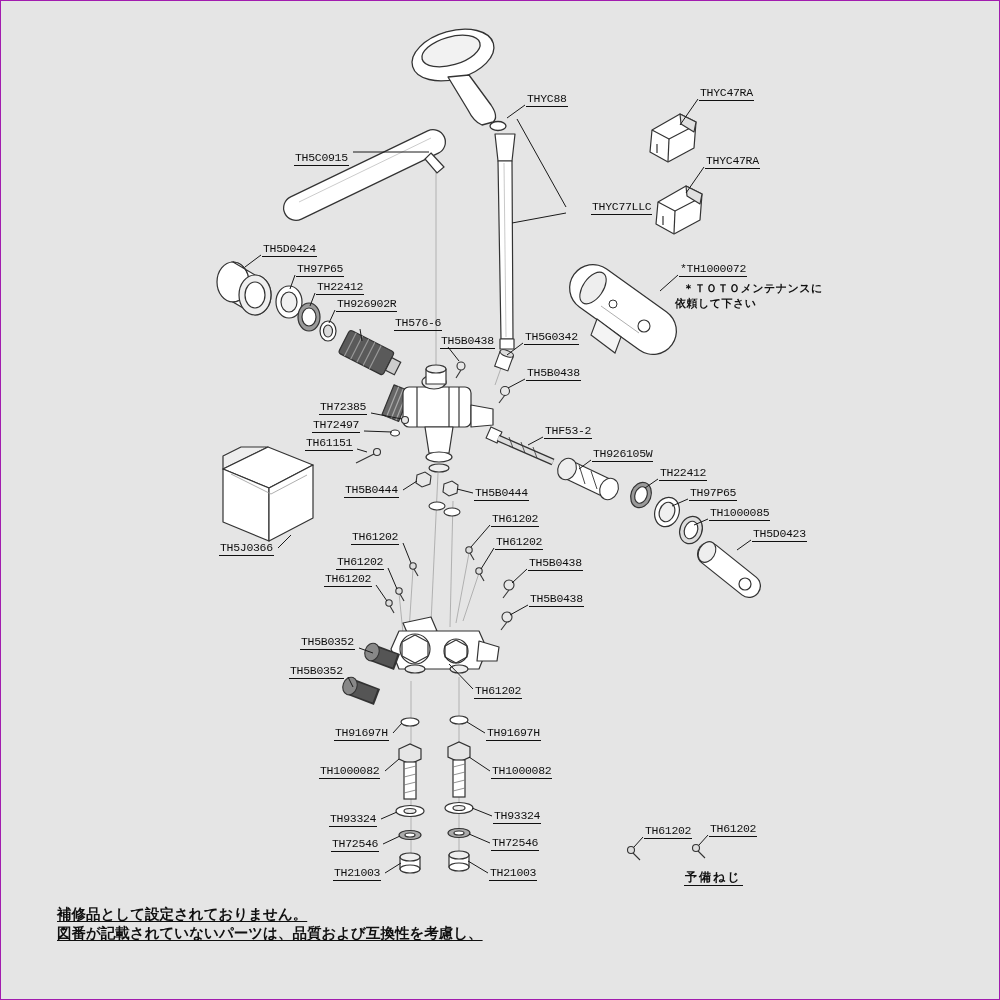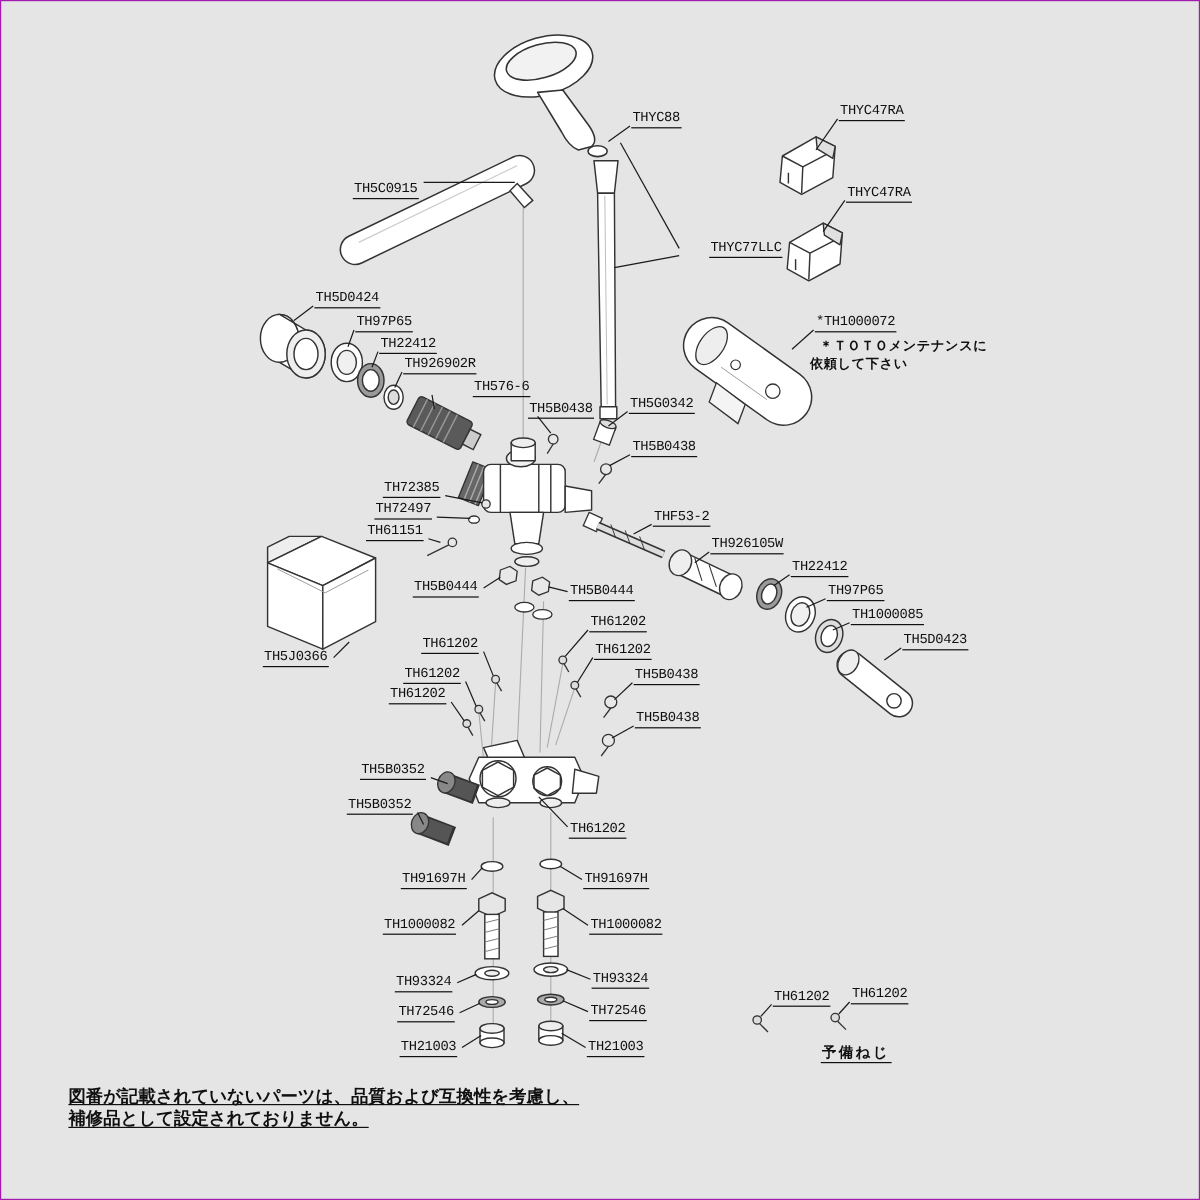--- a/index.html
+++ b/index.html
@@ -382,17 +382,17 @@
       <div class="part-label" style="left: 330px; top: 837px;">TH72546</div>
       <div class="part-label" style="left: 490px; top: 836px;">TH72546</div>
       <div class="part-label" style="left: 332px; top: 866px;">TH21003</div>
       <div class="part-label" style="left: 488px; top: 866px;">TH21003</div>
       <div class="part-label" style="left: 643px; top: 824px;">TH61202</div>
       <div class="part-label" style="left: 708px; top: 822px;">TH61202</div>
       <div class="part-label jp" style="left: 643px; top: 870px; margin-left: 40px;">予備ねじ</div>
     </div>
 
 <div class="footer">
+  <div>補修品として設定されておりません。</div>
   <div>図番が記載されていないパーツは、品質および互換性を考慮し、</div>
-  <div>補修品として設定されておりません。</div>
 </div>
 
 </div>
 
 </body></html>

